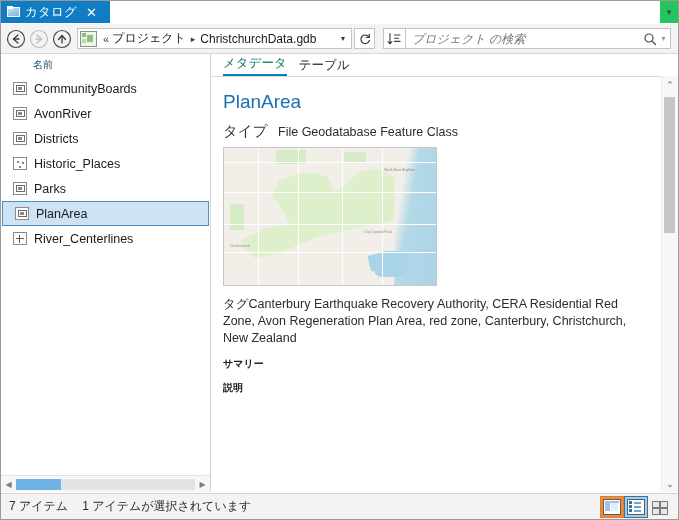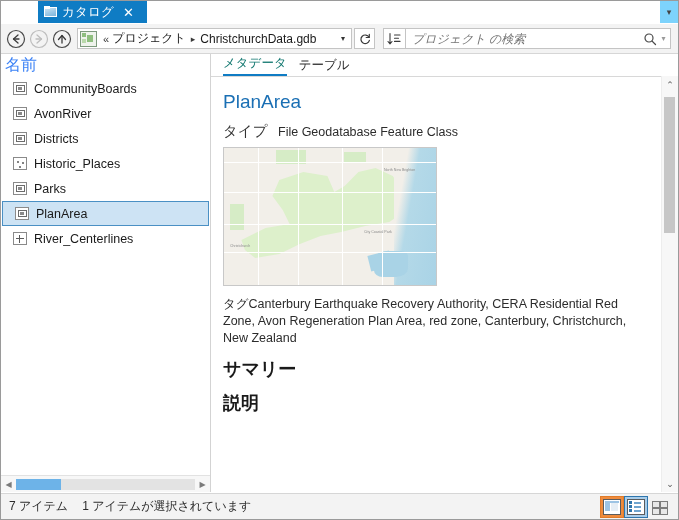--- a/index.html
+++ b/index.html
@@ -7,22 +7,22 @@
     width:679px;height:520px;overflow:hidden;
     background:#ffffff;
     font-family:"Liberation Sans","DejaVu Sans",sans-serif;
     font-size:12px;color:#1a1a1a;
     -webkit-font-smoothing:antialiased;
   }
   #app{position:relative;width:679px;height:520px;box-sizing:border-box;
        border:1px solid #9a9a9a;background:#ffffff;overflow:hidden;}
 
   
-  .tabstrip{height:22px;background:#7dd3fc;border-bottom:1px solid #ffffff;
-            display:flex;align-items:stretch;position:relative;margin-left:37px;}
+  .tabstrip{height:22px;background:#22c55e;border-bottom:1px solid #ffffff;
+            display:flex;align-items:stretch;position:relative;}
   .tab{display:flex;align-items:center;gap:5px;padding:0 7px 0 6px;
        background:#0f7cc4;color:#ffffff;font-size:12.5px;min-width:96px;}
   .tab .tab-label{letter-spacing:.2px;}
   .tab-close{margin-left:4px;font-size:13px;line-height:1;color:#ffffff;cursor:pointer;}
   .tab-icon{width:13px;height:12px;position:relative;display:inline-block;}
   .tab-icon i{position:absolute;left:0;top:1px;width:13px;height:10px;background:#ffffff;}
   .tab-icon i:after{content:"";position:absolute;left:1px;top:1px;width:11px;height:8px;
                     background:linear-gradient(160deg,#cfe6f5 0%,#9ec9e6 55%,#7fb6dd 100%);}
   .tab-icon u{position:absolute;left:0;top:0;width:6px;height:3px;background:#ffffff;}
   .tabstrip .strip-fill{flex:1;background:#ffffff;}
@@ -59,22 +59,22 @@
   .searchbox{flex:1;height:21px;border:1px solid #c4c4c4;background:#ffffff;display:flex;
              align-items:center;box-sizing:border-box;}
   .searchbox input{flex:1;border:none;outline:none;font-family:inherit;font-size:12px;
                    font-style:italic;color:#6e6e6e;background:transparent;padding:0 4px 0 6px;}
   .search-caret{width:13px;text-align:center;color:#9a9a9a;font-size:8px;}
 
   
   .split{position:absolute;left:0;right:0;top:53px;bottom:27px;display:flex;}
   .left{width:210px;background:#ffffff;position:relative;box-sizing:border-box;
         border-right:1px solid #d3d3d3;}
-  .colhead{height:22px;display:flex;align-items:center;padding-left:4px;
-           font-size:16px;color:#3b82f6;background:#ffffff;}
+  .colhead{height:22px;display:flex;align-items:center;padding-left:32px;
+           font-size:10px;color:#0c4a6e;background:#ffffff;}
   .tree{position:absolute;top:22px;left:0;right:0;bottom:16px;overflow:hidden;}
   .node{height:25px;display:flex;align-items:center;padding-left:12px;box-sizing:border-box;
         cursor:pointer;}
   .node.sel{background:#cde3f4;border:1px solid #4a90c4;margin:0 1px;height:25px;}
   .node .nlabel{font-size:12.5px;color:#1a1a1a;margin-left:7px;white-space:nowrap;}
 
   .fcicon{width:14px;height:13px;border:1px solid #8a8a8a;background:#ffffff;position:relative;
           flex:none;box-sizing:border-box;}
   .fcicon.poly:before{content:"";position:absolute;left:2px;top:2px;width:9px;height:7px;
                       background:#ffffff;border:1px solid #6b6b6b;box-sizing:border-box;}
@@ -102,21 +102,21 @@
   .subtabs{height:22px;display:flex;align-items:flex-end;padding-left:12px;gap:12px;
            border-bottom:1px solid #d8d8d8;background:#fff;}
   .subtab{font-size:12.5px;color:#2b2b2b;padding-bottom:2px;cursor:pointer;}
   .subtab.active{color:#0f766e;border-bottom:2px solid #0f7cc4;}
 
   .meta{flex:1;position:relative;overflow:hidden;padding:10px 26px 0 12px;box-sizing:border-box;}
   .meta h1{margin:4px 0 10px 0;font-size:19px;font-weight:normal;color:#1a6fb4;
            font-family:"Liberation Sans",sans-serif;}
   .row{margin:0 0 6px 0;font-size:12.5px;line-height:17px;color:#2c2c2c;}
   .row .lbl{font-size:14.5px;color:#333;margin-right:7px;}
-  .sec-h{font-size:18px;font-weight:bold;color:#1a1a1a;margin:10px 0 5px 0;}
+  .sec-h{font-size:10px;font-weight:bold;color:#1a1a1a;margin:10px 0 5px 0;}
   .sec-p{font-size:12.5px;line-height:17px;color:#2c2c2c;margin:0;}
   .tags{font-size:12.5px;line-height:17px;color:#2c2c2c;}
 
   
   .thumb{width:212px;height:137px;border:1px solid #c8c8c8;position:relative;overflow:hidden;
          margin:6px 0 10px 0;background:#f2efe9;}
   .thumb .water{position:absolute;right:0;top:0;width:42px;height:137px;
                 background:linear-gradient(100deg,#f2efe9 0%,#f2efe9 22%,#b4d9e8 40%,#a9d3e6 100%);}
   .thumb .water2{position:absolute;right:28px;bottom:8px;width:34px;height:26px;
                  background:#a9d3e6;border-radius:40% 20% 35% 25%;}

